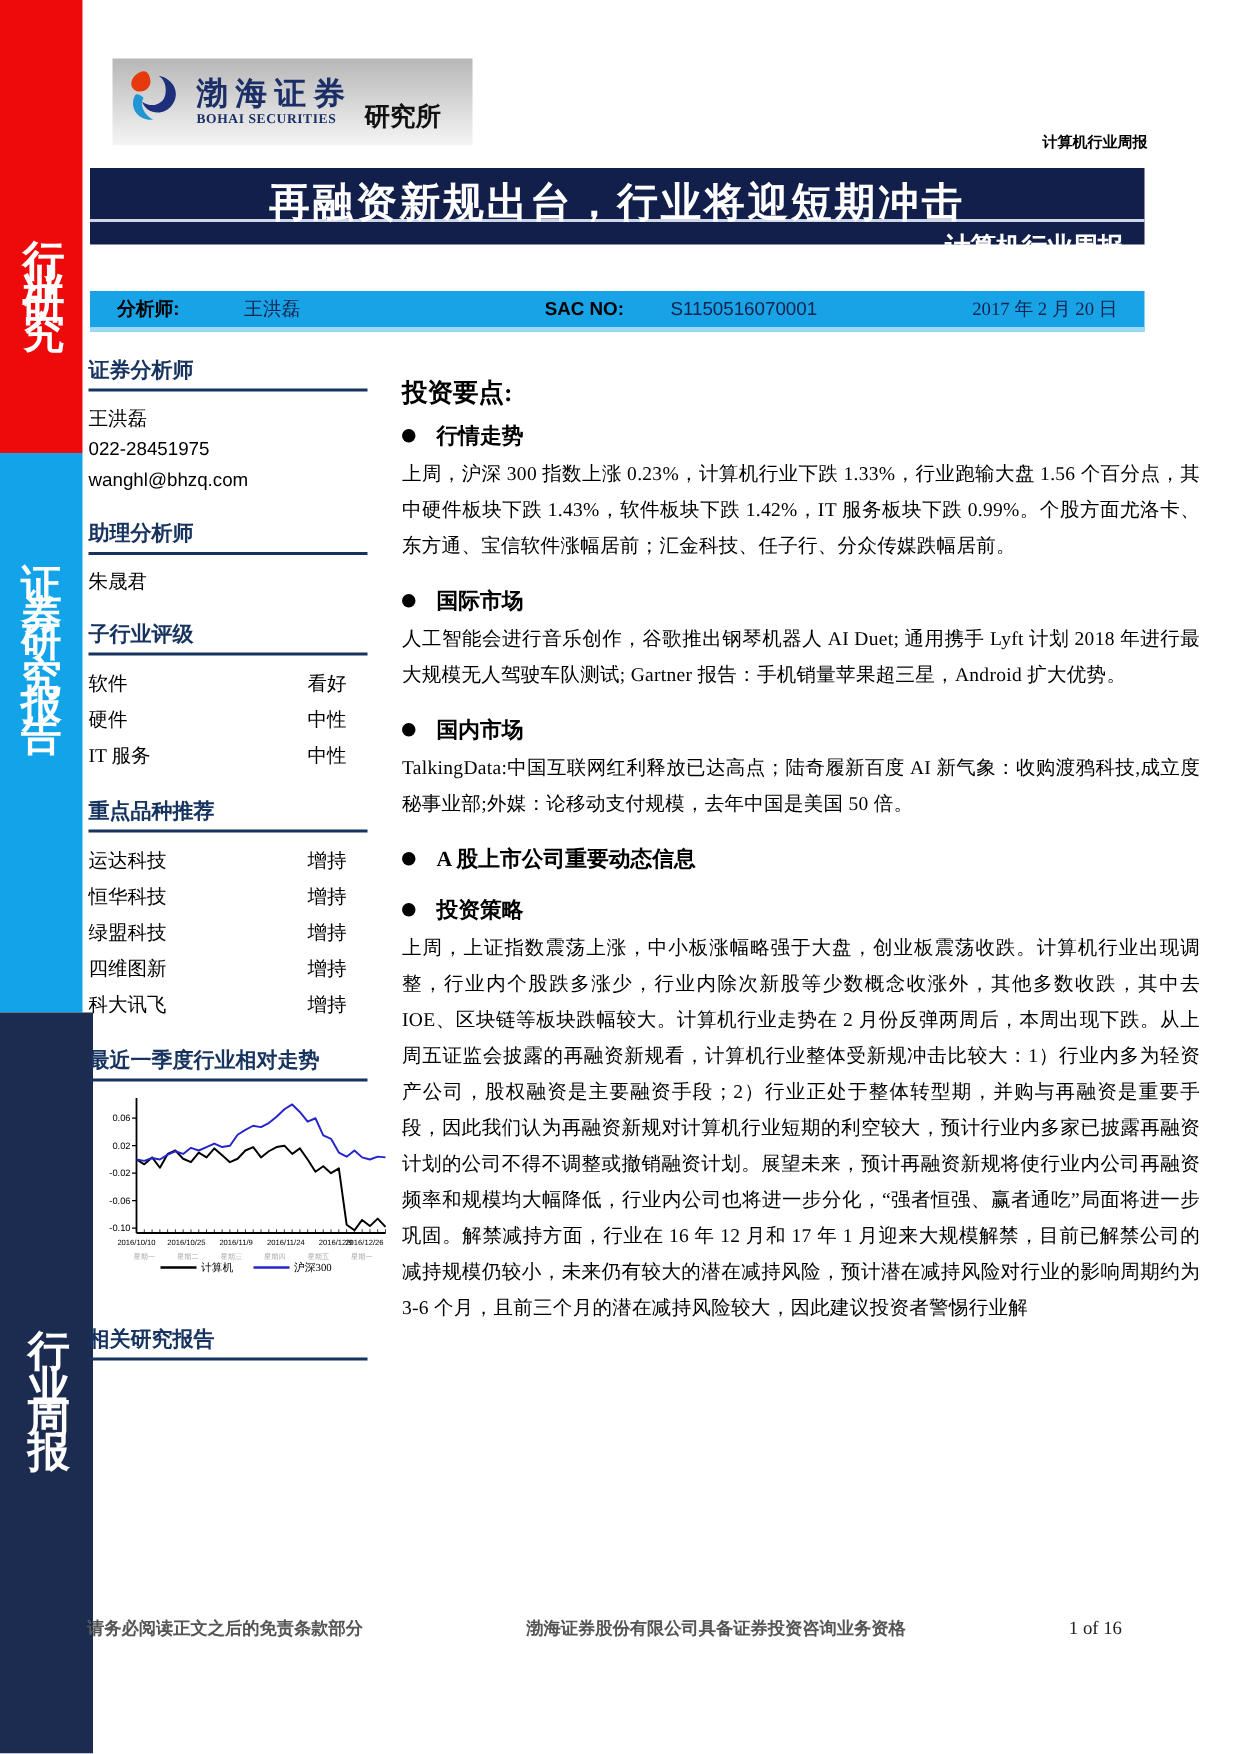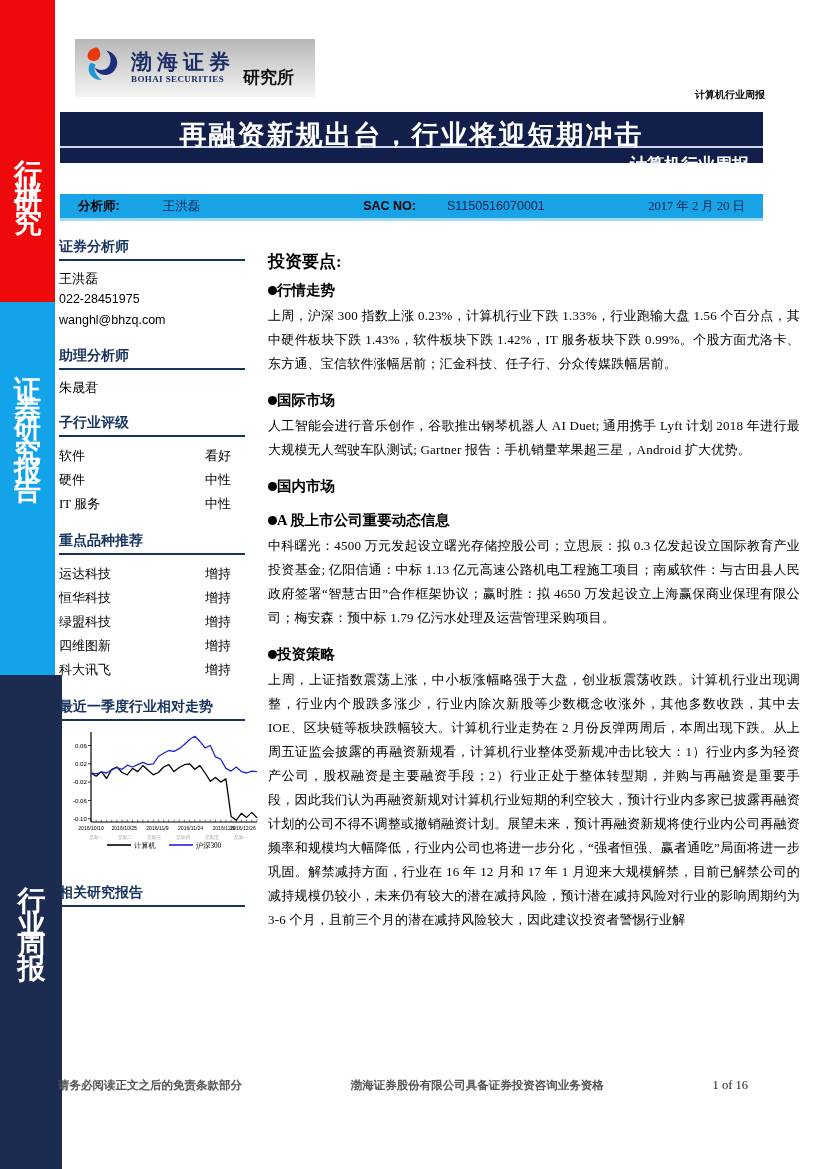--- a/index.html
+++ b/index.html
@@ -49,21 +49,21 @@
     padding-bottom:3px;margin-bottom:7px;}
   .sec{margin-bottom:16px;}
   .line{line-height:21px;}
   .sans{font-family:"Liberation Sans",sans-serif;font-size:12.5px;}
   .pair{display:flex;justify-content:space-between;line-height:24px;padding-right:14px;}
   #chart-wrap{margin:4px 0 0 6px;}
 
   
   #main-col{position:absolute;left:268px;top:250px;width:532px;}
   #main-heading{font-size:17px;font-weight:bold;margin-bottom:6px;}
-  .bullet-head{display:flex;align-items:center;margin:15px 0 4px;}
+  .bullet-head{display:flex;align-items:center;gap:14px;margin:15px 0 4px;}
   .dot{width:9px;height:9px;border-radius:50%;background:#000;flex:0 0 auto;}
   .bullet-title{font-size:14.5px;font-weight:bold;}
   .para{font-size:13px;line-height:24px;text-align:justify;letter-spacing:0.2px;}
 
   
   #footer{position:absolute;left:58px;top:1078px;width:690px;display:flex;align-items:flex-end;}
   .foot-txt{font-size:11.5px;font-weight:bold;color:#555;}
   #footer-center{margin-left:auto;}
   #footer-page{margin-left:auto;font-size:12.5px;font-weight:normal;color:#222;
     font-family:"Liberation Serif",serif;}
@@ -255,26 +255,26 @@
     <div class="bullet-head">
       <span class="dot"></span>
       <span class="bullet-title">国际市场</span>
     </div>
     <div class="para">人工智能会进行音乐创作，谷歌推出钢琴机器人 AI Duet; 通用携手 Lyft 计划 2018 年进行最大规模无人驾驶车队测试; Gartner 报告：手机销量苹果超三星，Android 扩大优势。</div>
 
     <div class="bullet-head">
       <span class="dot"></span>
       <span class="bullet-title">国内市场</span>
     </div>
+    <div class="para">TalkingData:中国互联网红利释放已达高点；陆奇履新百度 AI 新气象：收购渡鸦科技,成立度秘事业部;外媒：论移动支付规模，去年中国是美国 50 倍。</div>
 
     <div class="bullet-head">
       <span class="dot"></span>
       <span class="bullet-title">A 股上市公司重要动态信息</span>
     </div>
-    <div class="para">中科曙光：4500 万元发起设立曙光存储控股公司；立思辰：拟 0.3 亿发起设立国际教育产业投资基金; 亿阳信通：中标 1.13 亿元高速公路机电工程施工项目；南威软件：与古田县人民政府签署“智慧古田”合作框架协议；赢时胜：拟 4650 万发起设立上海赢保商业保理有限公司；梅安森：预中标 1.79 亿污水处理及运营管理采购项目。</div>
 
     <div class="bullet-head">
       <span class="dot"></span>
       <span class="bullet-title">投资策略</span>
     </div>
     <div class="para">上周，上证指数震荡上涨，中小板涨幅略强于大盘，创业板震荡收跌。计算机行业出现调整，行业内个股跌多涨少，行业内除次新股等少数概念收涨外，其他多数收跌，其中去 IOE、区块链等板块跌幅较大。计算机行业走势在 2 月份反弹两周后，本周出现下跌。从上周五证监会披露的再融资新规看，计算机行业整体受新规冲击比较大：1）行业内多为轻资产公司，股权融资是主要融资手段；2）行业正处于整体转型期，并购与再融资是重要手段，因此我们认为再融资新规对计算机行业短期的利空较大，预计行业内多家已披露再融资计划的公司不得不调整或撤销融资计划。展望未来，预计再融资新规将使行业内公司再融资频率和规模均大幅降低，行业内公司也将进一步分化，“强者恒强、赢者通吃”局面将进一步巩固。解禁减持方面，行业在 16 年 12 月和 17 年 1 月迎来大规模解禁，目前已解禁公司的减持规模仍较小，未来仍有较大的潜在减持风险，预计潜在减持风险对行业的影响周期约为 3-6 个月，且前三个月的潜在减持风险较大，因此建议投资者警惕行业解</div>
   </div>
 
   <div id="footer">
     <span class="foot-txt">请务必阅读正文之后的免责条款部分</span>

